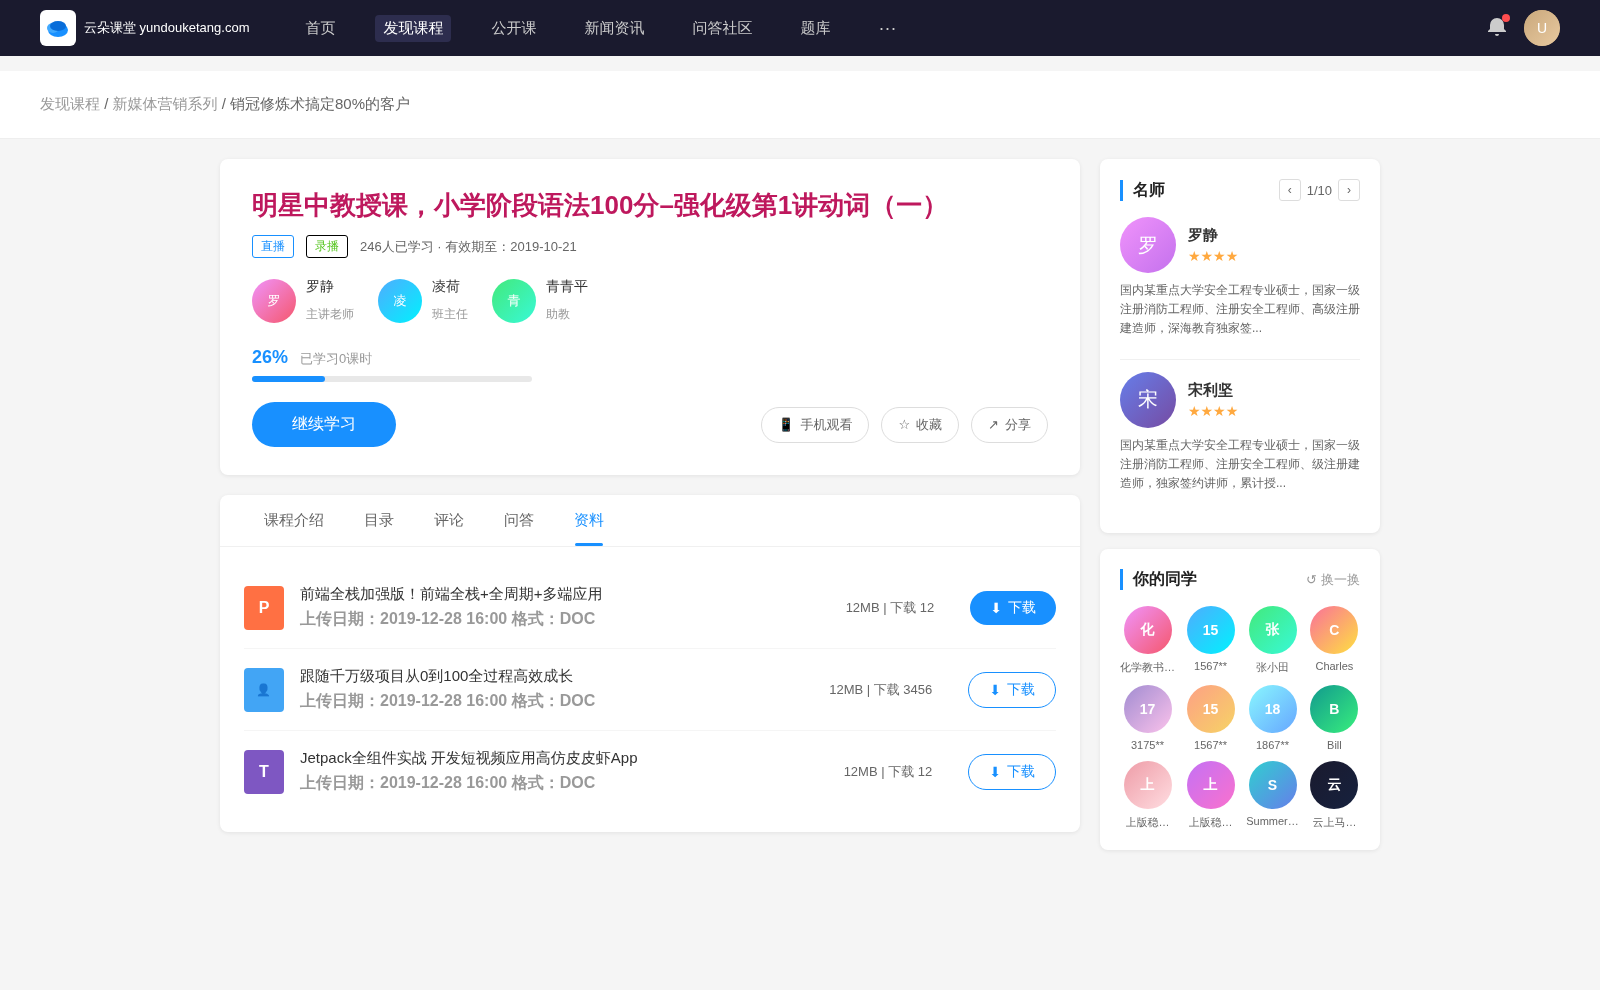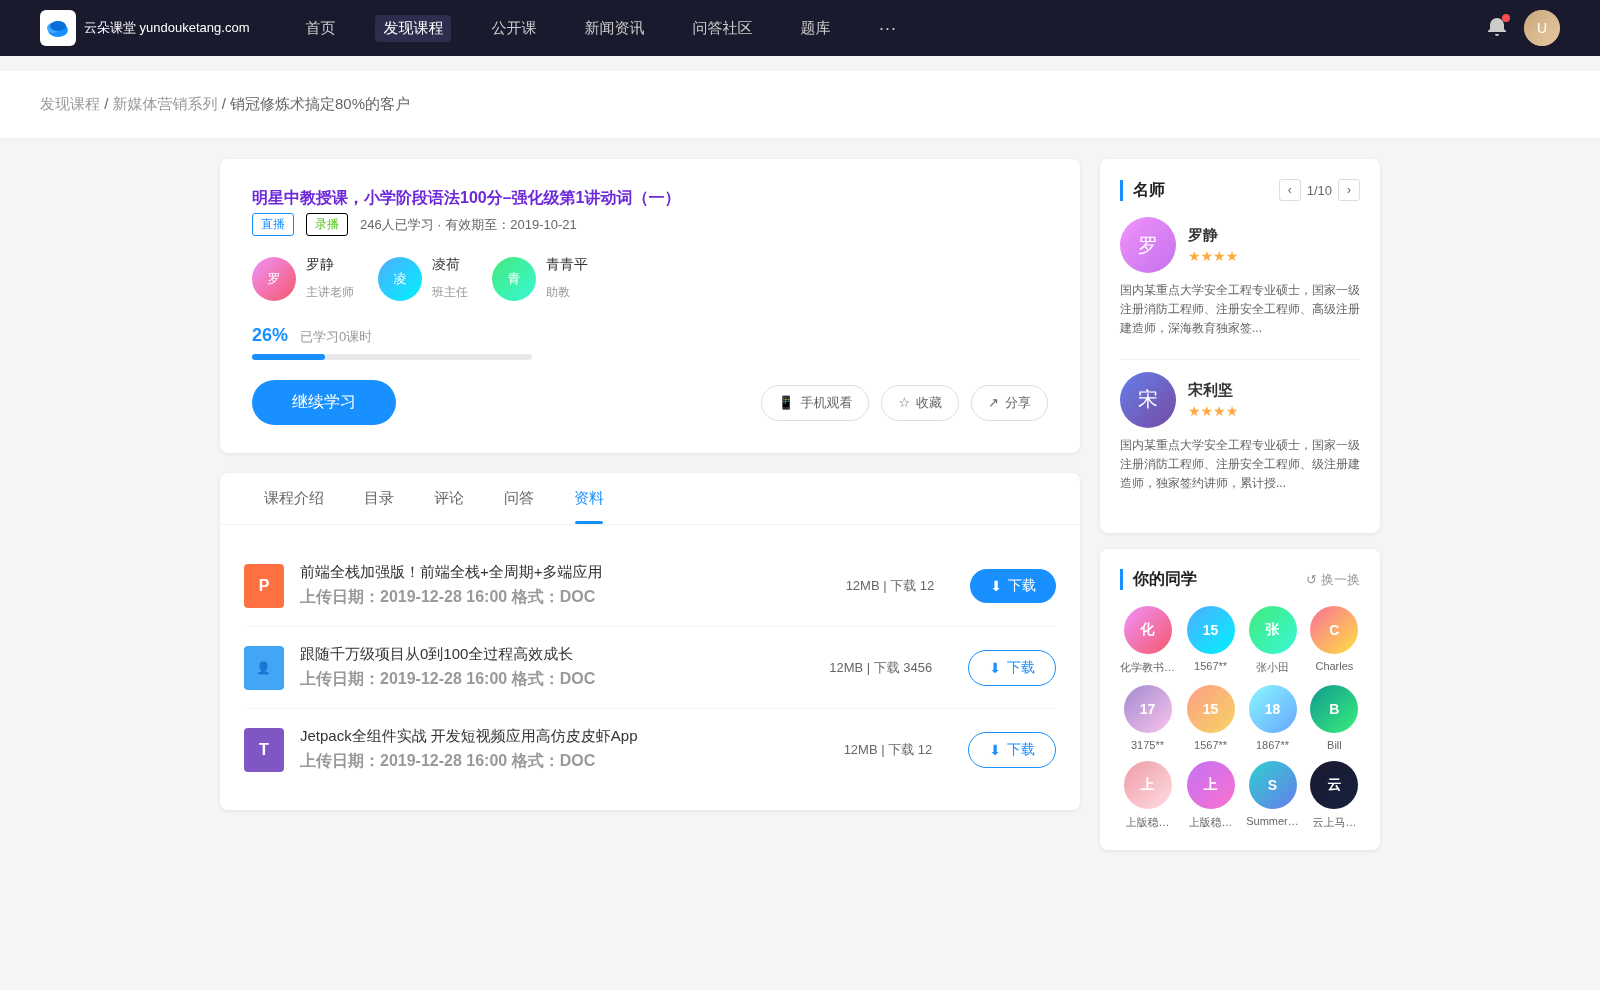--- a/index.html
+++ b/index.html
@@ -25,21 +25,21 @@
     .breadcrumb span { color: #666; }
 
     
     .main-container { max-width: 1200px; margin: 20px auto; padding: 0 20px; display: flex; gap: 20px; }
 
     
     .content-left { flex: 1; min-width: 0; }
 
     
     .course-card { background: #fff; border-radius: 8px; padding: 28px 32px; margin-bottom: 20px; box-shadow: 0 1px 4px rgba(0,0,0,0.08); }
-    .course-title { font-size: 16px; font-weight: 600; color: #6d28d9; margin-bottom: 4px; line-height: 1.4; }
+    .course-title { font-size: 26px; font-weight: 600; color: #be185d; margin-bottom: 12px; line-height: 1.4; }
     .course-meta { display: flex; align-items: center; gap: 12px; margin-bottom: 20px; color: #666; font-size: 13px; }
     .badge { padding: 2px 8px; border-radius: 3px; font-size: 12px; font-weight: 500; }
     .badge-live { border: 1px solid #1890ff; color: #1890ff; }
     .badge-record { border: 1px solid #000000; color: #52c41a; }
     .teachers { display: flex; gap: 24px; margin-bottom: 24px; }
     .teacher { display: flex; align-items: center; gap: 10px; }
     .teacher-avatar-placeholder { width: 44px; height: 44px; border-radius: 50%; display: flex; align-items: center; justify-content: center; font-size: 16px; color: #fff; }
     .ta1 { background: linear-gradient(135deg, #f093fb, #f5576c); }
     .ta2 { background: linear-gradient(135deg, #4facfe, #00f2fe); }
     .ta3 { background: linear-gradient(135deg, #43e97b, #38f9d7); }

